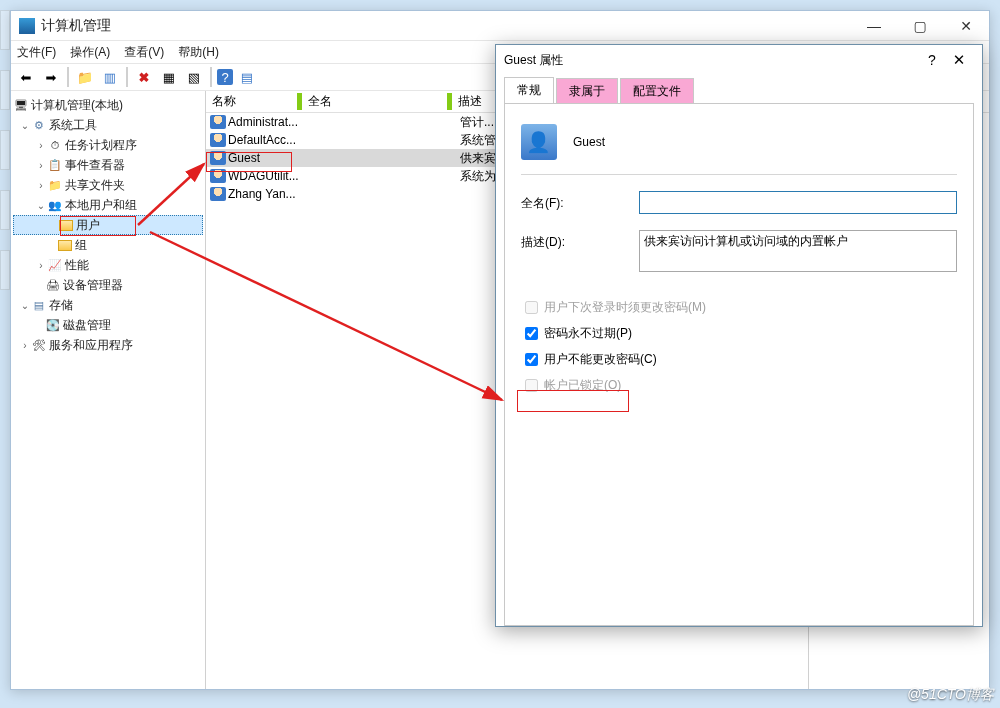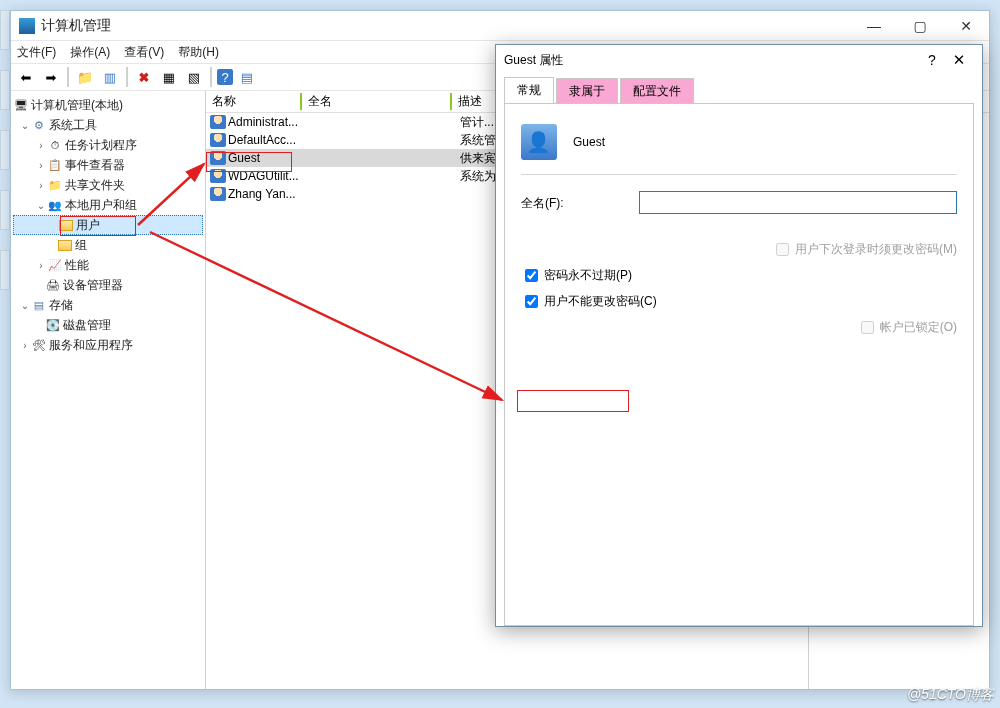--- a/index.html
+++ b/index.html
@@ -22,21 +22,21 @@
   .tree-indent { display: inline-block; }
   .tree-exp { width: 12px; text-align: center; color: #666; font-size: 10px; }
   .tree-icon { width: 16px; height: 14px; margin-right: 2px; display: inline-flex; align-items: center; justify-content: center; font-size: 11px; }
   .folder-icon { background: linear-gradient(#ffe9a8,#f9c94e); border: 1px solid #d9a520; width: 14px; height: 11px; }
   .gear-icon::before { content: "⚙"; color: #5a7fa8; }
   .hd-icon::before { content: "▤"; color: #5a7fa8; }
   .list-pane { flex: 1; display: flex; overflow: hidden; }
   .list-main { flex: 1; border-right: 1px solid #d0d0d0; }
   .right-strip { width: 180px; }
   .list-header, .strip-header { height: 22px; border-bottom: 1px solid #e0e0e0; display: flex; font-size: 12px; align-items: center; }
-  .list-header .col { padding: 0 6px; border-right: 2px solid #84cc16; }
+  .list-header .col { padding: 0 6px; border-right: 5px solid #84cc16; }
   .list-rows { }
   .list-row { display: flex; align-items: center; height: 18px; font-size: 12px; padding-left: 4px; }
   .list-row.sel { background: #d9d9d9; }
   .user-icon { width: 16px; height: 14px; margin-right: 2px; display: inline-block; background: radial-gradient(circle at 50% 35%, #ffe0b2 35%, transparent 36%), linear-gradient(#3a78c9,#3a78c9); border-radius: 2px; }
   .highlight-box { border: 1.5px solid #e02020; position: absolute; pointer-events: none; }
   
   .dialog { position: absolute; left: 495px; top: 44px; width: 488px; height: 583px; background: #fff; border: 1px solid #6e8fa8; box-shadow: 0 4px 20px rgba(0,0,0,0.35); display: flex; flex-direction: column; }
   .dlg-titlebar { height: 30px; display: flex; align-items: center; padding: 0 8px; font-size: 12px; }
   .dlg-titlebar .spacer { flex: 1; }
   .dlg-close { width: 30px; text-align: center; font-size: 15px; }
@@ -46,21 +46,21 @@
   .tab.active { background: #fff; border-bottom: 1px solid #fff; }
   .tab-pane { border: 1px solid #c8c8c8; margin: 0 8px; flex: 1; padding: 14px 16px; font-size: 12px; position: relative; }
   .account-header { display: flex; align-items: center; padding: 6px 0 14px; border-bottom: 1px solid #d6d6d6; }
   .account-icon { width: 36px; height: 36px; margin-right: 16px; background: linear-gradient(#7db4e8,#3a78c9); display: flex; align-items: center; justify-content: center; color: #fff; font-size: 20px; border-radius: 3px; }
   .form-row { display: flex; align-items: flex-start; margin-top: 16px; }
   .form-label { width: 118px; font-size: 12px; padding-top: 4px; }
   .form-input { flex: 1; border: 1px solid #2a7ab0; height: 23px; padding: 0 4px; font-size: 12px; outline: none; }
   .form-textarea { flex: 1; border: 1px solid #a8a8a8; height: 42px; padding: 2px 4px; font-size: 12px; resize: none; }
   .check-group { margin-top: 22px; }
   .check-row { display: flex; align-items: center; height: 26px; font-size: 12px; }
-  .check-row.disabled { color: #a0a0a0; justify-content: flex-end; }
+  .check-row.disabled { color: #a0a0a0; }
   .check-row input { margin-right: 6px; }
   .dlg-buttons { height: 46px; display: flex; align-items: center; justify-content: flex-end; padding: 0 12px; gap: 10px; }
   .dlg-btn { width: 84px; height: 24px; font-size: 12px; background: #f3f3f3; border: 1px solid #adadad; }
   .dlg-btn.primary { border: 2px solid #2a7ab0; }
   .dlg-btn.disabled { color: #a0a0a0; }
   .watermark { position: absolute; right: 6px; bottom: 4px; color: #fff; font-size: 14px; font-style: italic; text-shadow: 0 1px 2px rgba(0,0,0,0.6); }
   svg.arrow { position: absolute; left: 0; top: 0; pointer-events: none; }
   .left-strip { position: absolute; left: 0; top: 10px; width: 10px; height: 680px; }
   .left-strip div { height: 40px; margin-bottom: 20px; background: rgba(255,255,255,0.3); border: 1px solid rgba(0,0,0,0.1); }
 </style>
@@ -248,20 +248,24 @@
   </div>
   <div class="tab-pane">
     <div class="account-header">
       <div class="account-icon">👤</div>
       <span>Guest</span>
     </div>
     <div class="form-row">
       <div class="form-label">全名(F):</div>
       <input class="form-input" value="" style="">
     </div>
+    <div class="form-row">
+      <div class="form-label">描述(D):</div>
+      <textarea class="form-textarea" style="">供来宾访问计算机或访问域的内置帐户</textarea>
+    </div>
     <div class="check-group">
       <label class="check-row disabled">
           <input type="checkbox" disabled="" style="">
           <span>用户下次登录时须更改密码(M)</span>
         </label>
       <label class="check-row">
           <input type="checkbox" checked="" style="">
           <span>密码永不过期(P)</span>
         </label>
       <label class="check-row">

